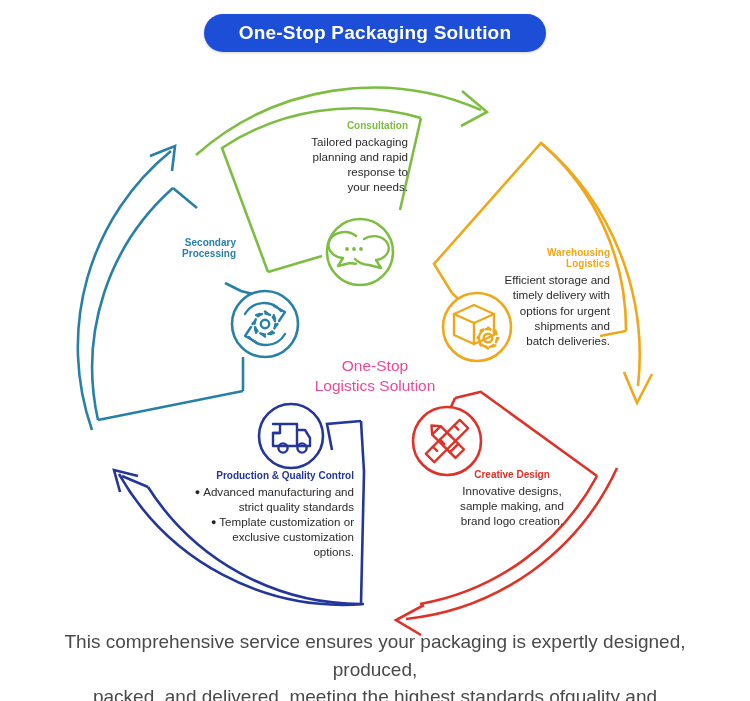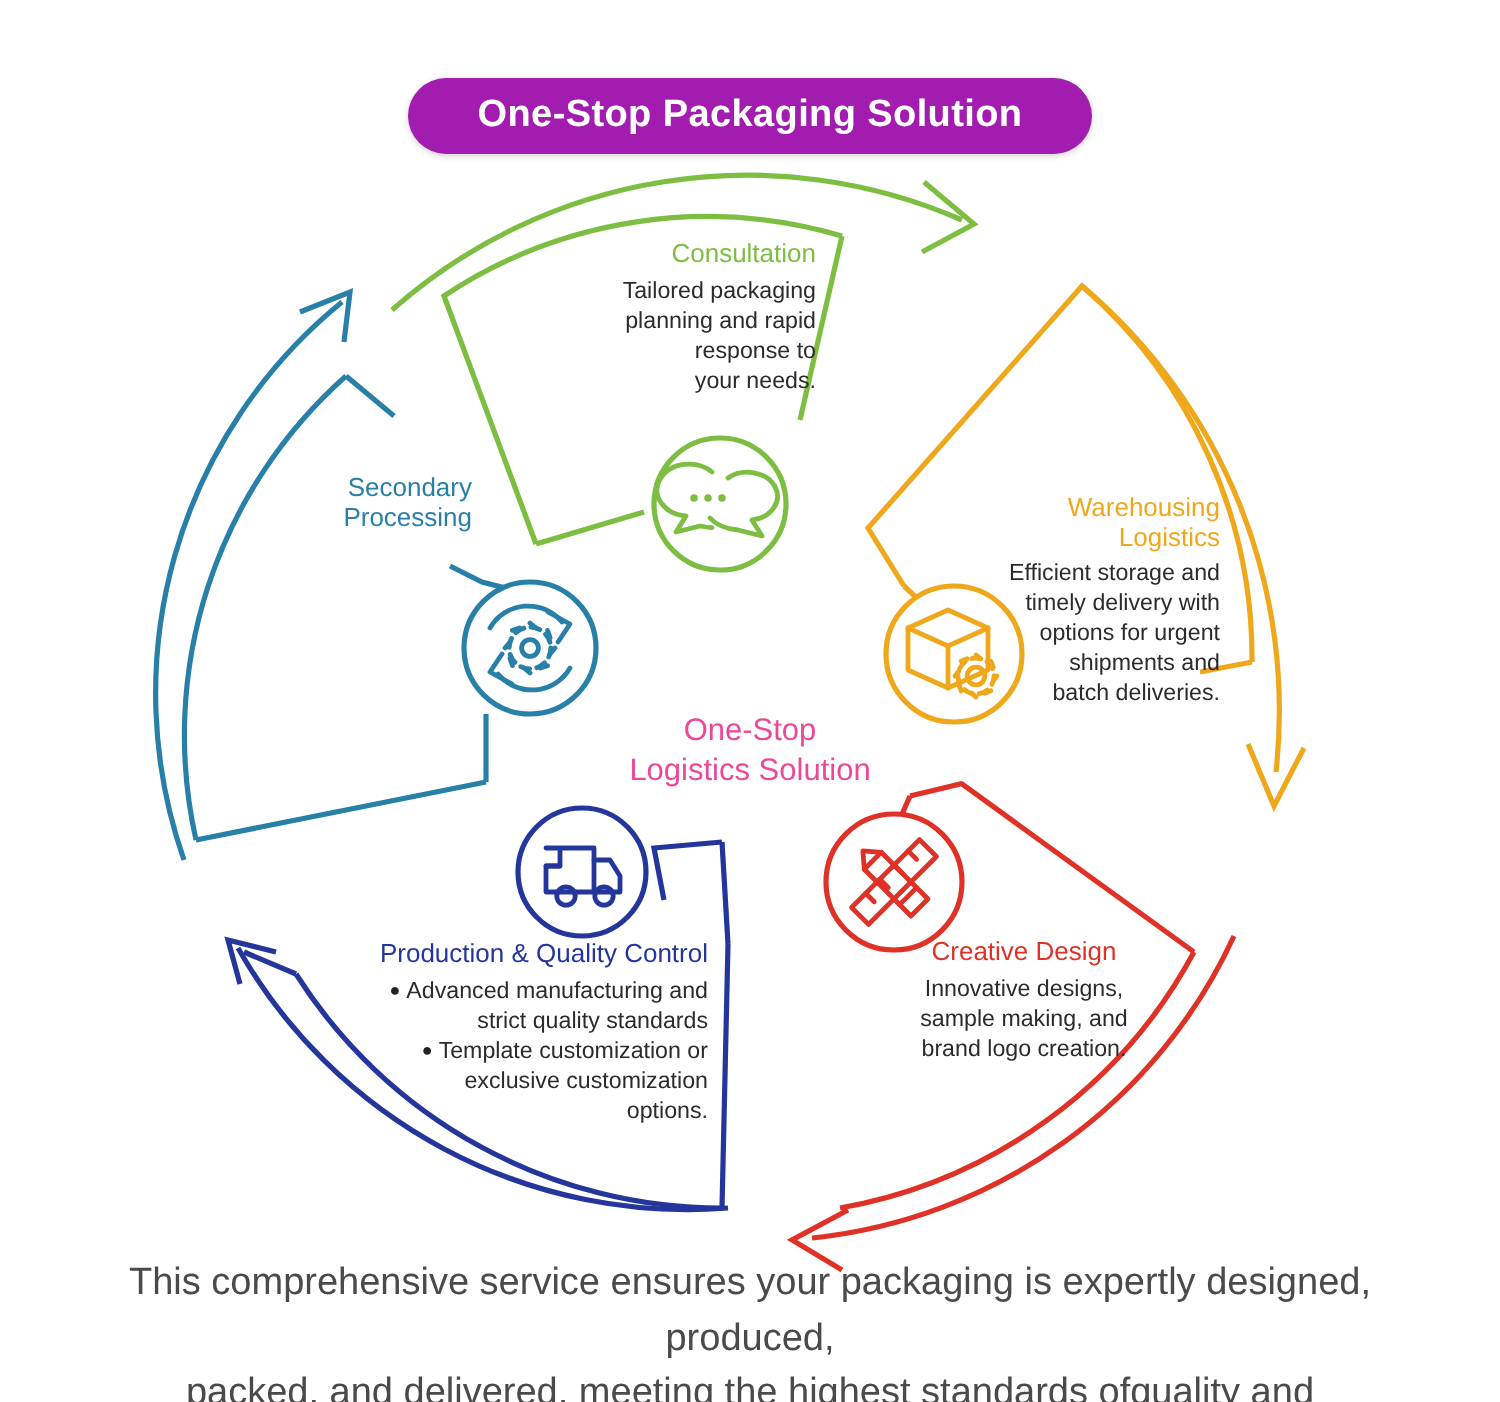--- a/index.html
+++ b/index.html
@@ -24,21 +24,21 @@
     color:#ffffff;font-size:19px;font-weight:bold;
     letter-spacing:.2px;white-space:nowrap;
   }
 
   
   svg.diagram{position:absolute;left:0;top:0;width:750px;height:701px;}
 
   
   .seg{position:absolute;}
   .seg .seg-title{
-    font-size:13px;font-weight:normal;line-height:1.12;
+    font-size:10px;font-weight:bold;line-height:1.12;
     margin:0 0 3px 0;
   }
   .seg .seg-body{
     font-size:11.6px;color:#2b2b2b;line-height:1.30;
     margin:0;
   }
   .bullet{font-size:9px;vertical-align:middle;margin-right:3px;color:#222;}
 
   
   #seg-consultation{left:250px;top:120px;width:158px;text-align:right;}
@@ -210,21 +210,21 @@
 
       <circle class="ico" stroke="#2880A8" cx="0" cy="0" r="4.2" fill="#fff"></circle>
       <path class="ico" stroke="#2880A8" d="M 0,-12.5 L 3,-10 M 8.8,-8.8 L 10,-5.2
                M 12.5,0 L 10,3 M 8.8,8.8 L 5.2,10
                M 0,12.5 L -3,10 M -8.8,8.8 L -10,5.2
                M -12.5,0 L -10,-3 M -8.8,-8.8 L -5.2,-10"></path>
       <circle class="ico" stroke="#2880A8" cx="0" cy="0" r="10.4" fill="none" stroke-dasharray="4.6 3.6"></circle>
     </g>
   </svg>
 
-  <div class="title-banner" id="title-banner" style="background: #a21caf; margin-top: 25px;">
+  <div class="title-banner" id="title-banner" style="background: #1d4ed8;">
     <span style="color: rgb(255, 255, 255);">One-Stop Packaging Solution</span>
   </div>
 
   <div class="seg" id="seg-consultation">
     <p class="seg-title" style="color: rgb(125, 190, 66);">Consultation</p>
     <p class="seg-body">
       <span>Tailored packaging</span><br>
       <span>planning and rapid</span><br>
       <span>response to</span><br>
       <span>your needs.</span>

